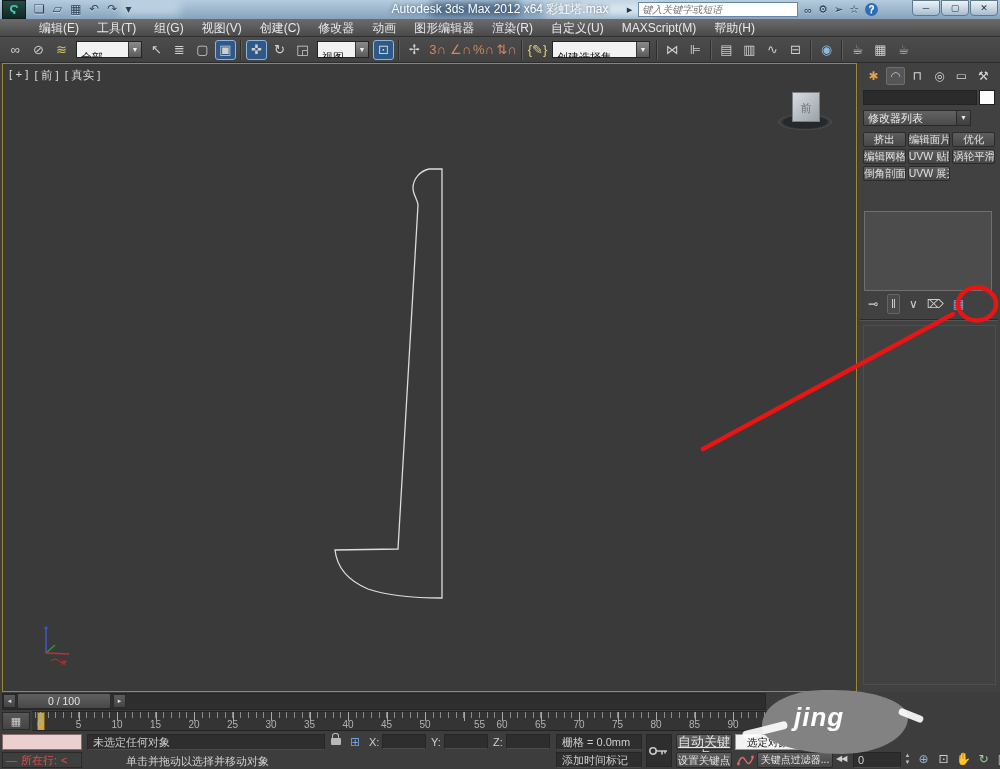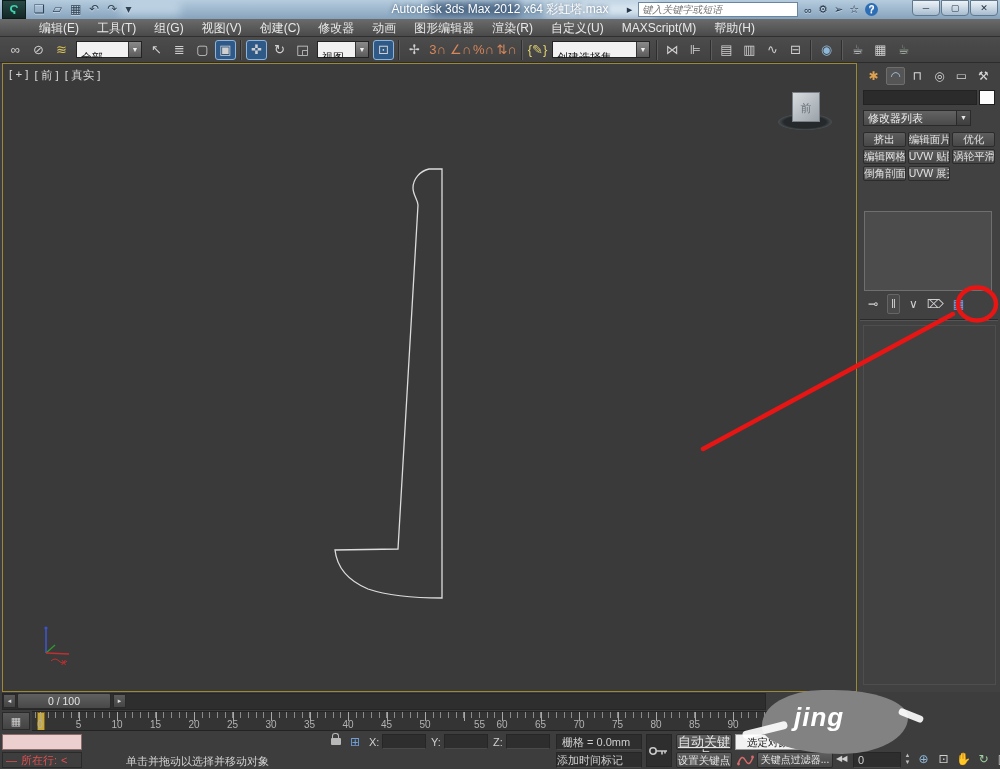--- a/index.html
+++ b/index.html
@@ -122,21 +122,21 @@
     border:1px solid #2a2a2a;color:#e05050;line-height:14px;display:flex;gap:4px;padding:0 3px;}
   #prompt1{position:absolute;left:87px;top:3px;width:238px;height:16px;line-height:15px;padding-left:5px;}
   #prompt2{position:absolute;left:92px;top:23px;color:#d2d2d2;margin-left:34px;}
   .lock{position:relative;width:10px;height:7px;background:#b8b8b8;border-radius:1px;}
   .lock:before{content:"";position:absolute;top:-5px;left:1px;width:5px;height:5px;
     border:1.5px solid #b8b8b8;border-bottom:none;border-radius:3px 3px 0 0;}
   .coord-lbl{position:absolute;top:5px;color:#cfcfcf;}
   .coord-field{position:absolute;top:3px;width:44px;height:15px;}
   .blue-ico{color:#6f9fd8;font-size:12px;}
   #grid-box{position:absolute;left:556px;top:3px;width:86px;height:16px;line-height:14px;padding-left:5px;}
-  #timetag-box{position:absolute;left:556px;top:21px;width:86px;height:16px;line-height:14px;}
+  #timetag-box{position:absolute;left:556px;top:21px;width:86px;height:16px;line-height:14px;padding-left:5px;}
   #setkeys-btn{position:absolute;left:646px;top:3px;width:26px;height:33px;
     background:#2e2e2e;border:1px solid #262626;display:flex;align-items:center;justify-content:center;}
   #autokey-btn{position:absolute;left:676px;top:3px;width:56px;height:16px;line-height:14px;font-size:13px;text-decoration:underline;}
   #setkey-btn{position:absolute;left:676px;top:21px;width:56px;height:16px;line-height:14px;font-size:10.5px;}
   #selected-btn{position:absolute;left:735px;top:3px;width:66px;height:16px;background:#f2f2f2;
     border:1px solid #9a9a9a;color:#111;text-align:center;line-height:14px;font-size:10.5px;}
   #wave-icon{position:absolute;left:737px;top:23px;}
   #keyfilters-btn{position:absolute;left:757px;top:21px;width:76px;height:16px;line-height:14px;font-size:10px;}
   #gostart-icon{position:absolute;left:836px;top:23px;color:#cfcfcf;font-size:8px;letter-spacing:-1px;}
   #frame-field{position:absolute;left:853px;top:21px;width:48px;height:16px;line-height:14px;padding-left:4px;}
@@ -376,20 +376,21 @@
 </div>
 
 <div id="statusbar">
   <div id="macro-box"></div>
   <div id="macro-line">
     <span>—</span>
     <span>所在行:</span>
     <span>&lt;</span>
   </div>
 
+  <div id="prompt1" class="sunken">未选定任何对象</div>
   <div id="prompt2">单击并拖动以选择并移动对象</div>
 
   <div style="position:absolute;left:331px;top:7px;" class="lock"></div>
   <div style="position:absolute;left:350px;top:4px;" class="blue-ico">⊞</div>
 
   <span class="coord-lbl" style="left:369px;">X:</span>
   <div class="coord-field sunken" style="left:382px;"></div>
   <span class="coord-lbl" style="left:431px;">Y:</span>
   <div class="coord-field sunken" style="left:444px;"></div>
   <span class="coord-lbl" style="left:493px;">Z:</span>

